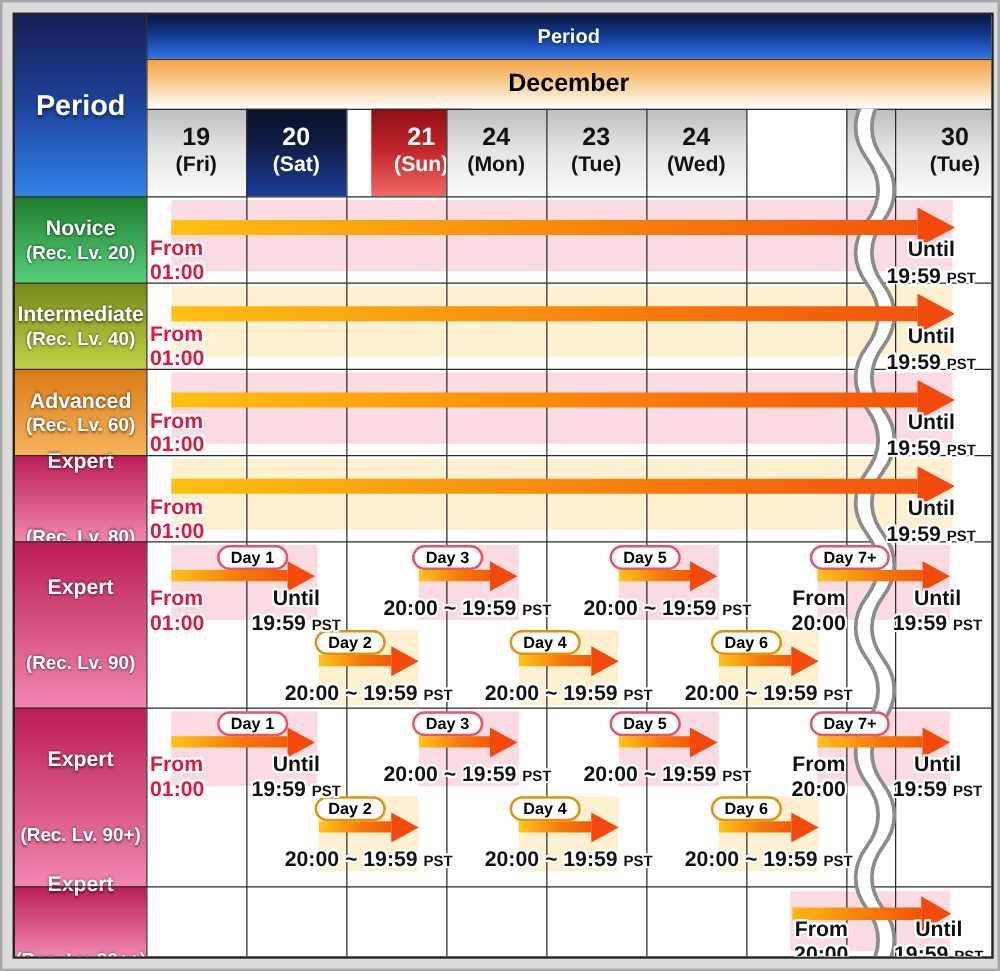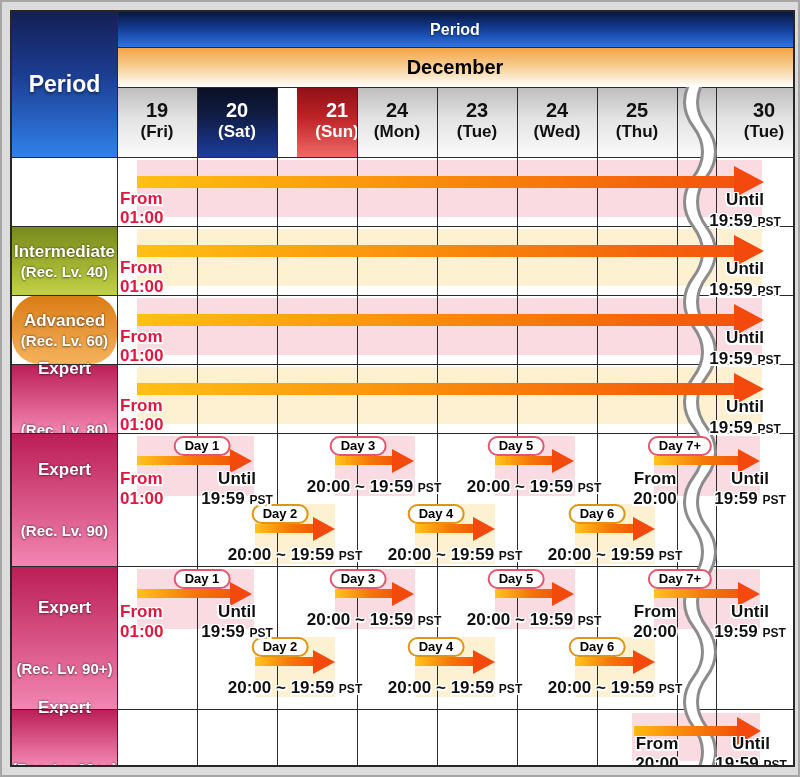--- a/index.html
+++ b/index.html
@@ -32,21 +32,21 @@
   .c22{left:345px;width:80px}.c23{left:425px;width:80px}.c24{left:505px;width:80px}
   .c25{left:585px;width:80px}.cbrk{left:665px;width:39px}.c30{left:704px;width:96px}
 
   
   .rhead{left:0;width:105px;color:#fff;text-align:center;display:flex;flex-direction:column;
          justify-content:center;text-shadow:0 1px 2px rgba(0,0,0,.5),0 -1px 2px rgba(0,0,0,.3);}
   .rhead .rn{font-size:17px;line-height:21px;}
   .rhead .rq{font-size:15px;line-height:19px;}
   .g-novice{background:linear-gradient(180deg,#1e7c2c,#56d07c);}
   .g-inter {background:linear-gradient(180deg,#76881a,#c2d245);}
-  .g-adv   {background:linear-gradient(180deg,#d97b15,#f6b35c);border-radius:27px;}
+  .g-adv   {background:linear-gradient(180deg,#d97b15,#f6b35c);}
   .g-exp   {background:linear-gradient(180deg,#bb1d55,#f286b2);gap:41px;}
 
   
   .vl{position:absolute;width:1px;background:#2b2b2b;z-index:2;}
   .hl{position:absolute;height:1px;background:#2b2b2b;z-index:2;}
 
   
   .row{position:absolute;left:105px;width:676px;}
   .band{position:absolute;z-index:1;}
   .pk{background:#fbdbe2;} .cm{background:#fdf1d2;}
@@ -141,30 +141,30 @@
         <div class="dw">(Mon)</div>
       </div>
   <div class="cell dcell c23">
         <div class="dd">23</div>
         <div class="dw">(Tue)</div>
       </div>
   <div class="cell dcell c24">
         <div class="dd">24</div>
         <div class="dw">(Wed)</div>
       </div>
-  <div class="cell dcell c25">
-        <div class="dd">25</div>
-        <div class="dw">(Thu)</div>
-      </div>
   <div class="cell dcell cbrk"></div>
   <div class="cell dcell c30">
         <div class="dd">30</div>
         <div class="dw">(Tue)</div>
       </div>
 
+  <div class="cell rhead g-novice" style="top:145px;height:69px">
+        <div class="rn">Novice</div>
+        <div class="rq">(Rec. Lv. 20)</div>
+      </div>
   <div class="cell rhead g-inter" style="top:214px;height:69px">
         <div class="rn">Intermediate</div>
         <div class="rq">(Rec. Lv. 40)</div>
       </div>
   <div class="cell rhead g-adv" style="top:283px;height:69px">
         <div class="rn">Advanced</div>
         <div class="rq">(Rec. Lv. 60)</div>
       </div>
   <div class="cell rhead g-exp" style="top:352px;height:69px">
         <div class="rn">Expert</div>

